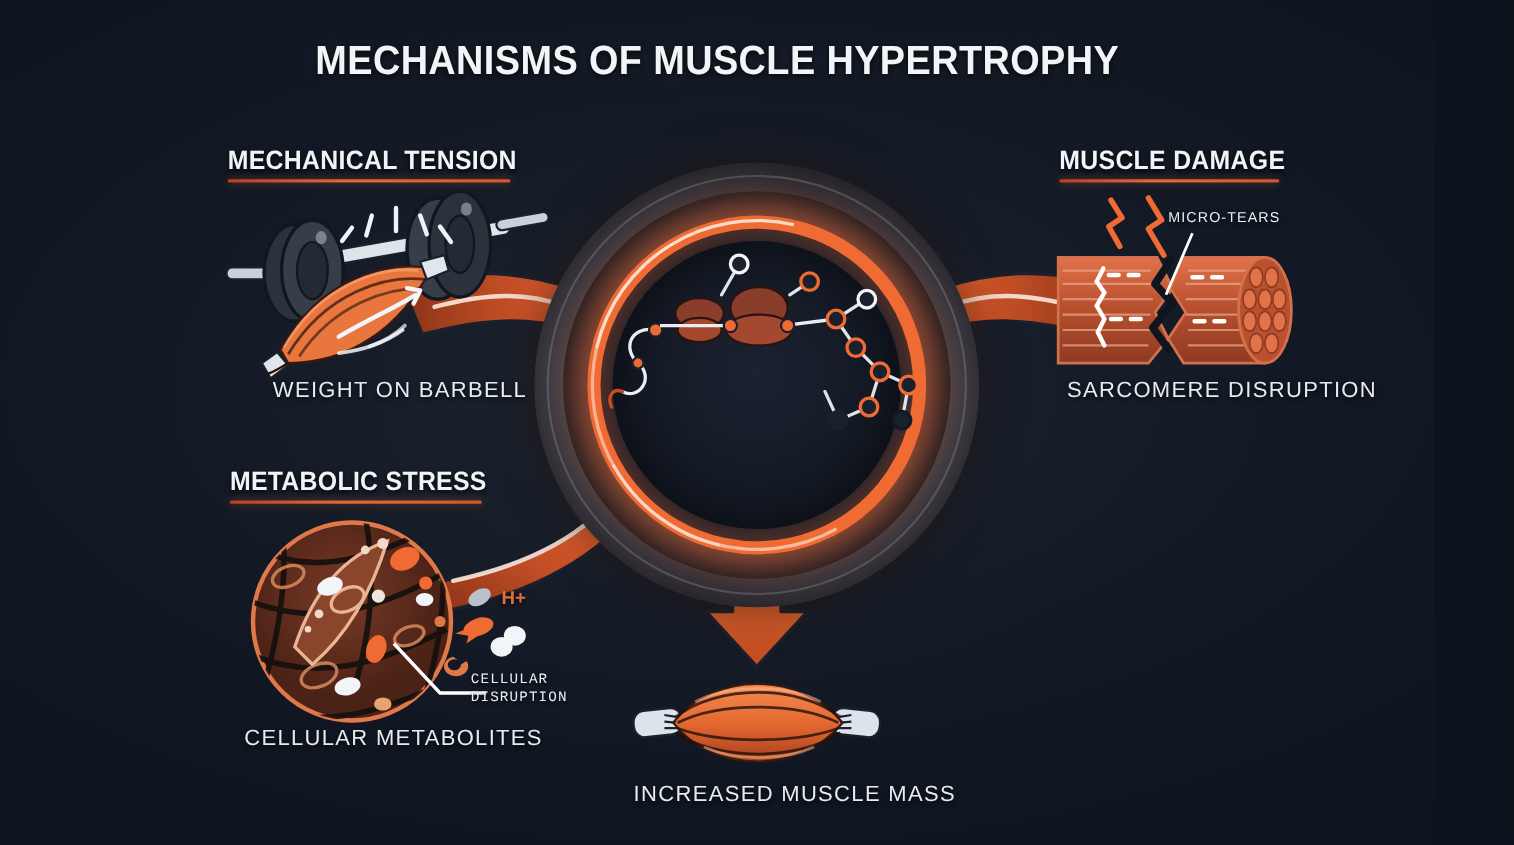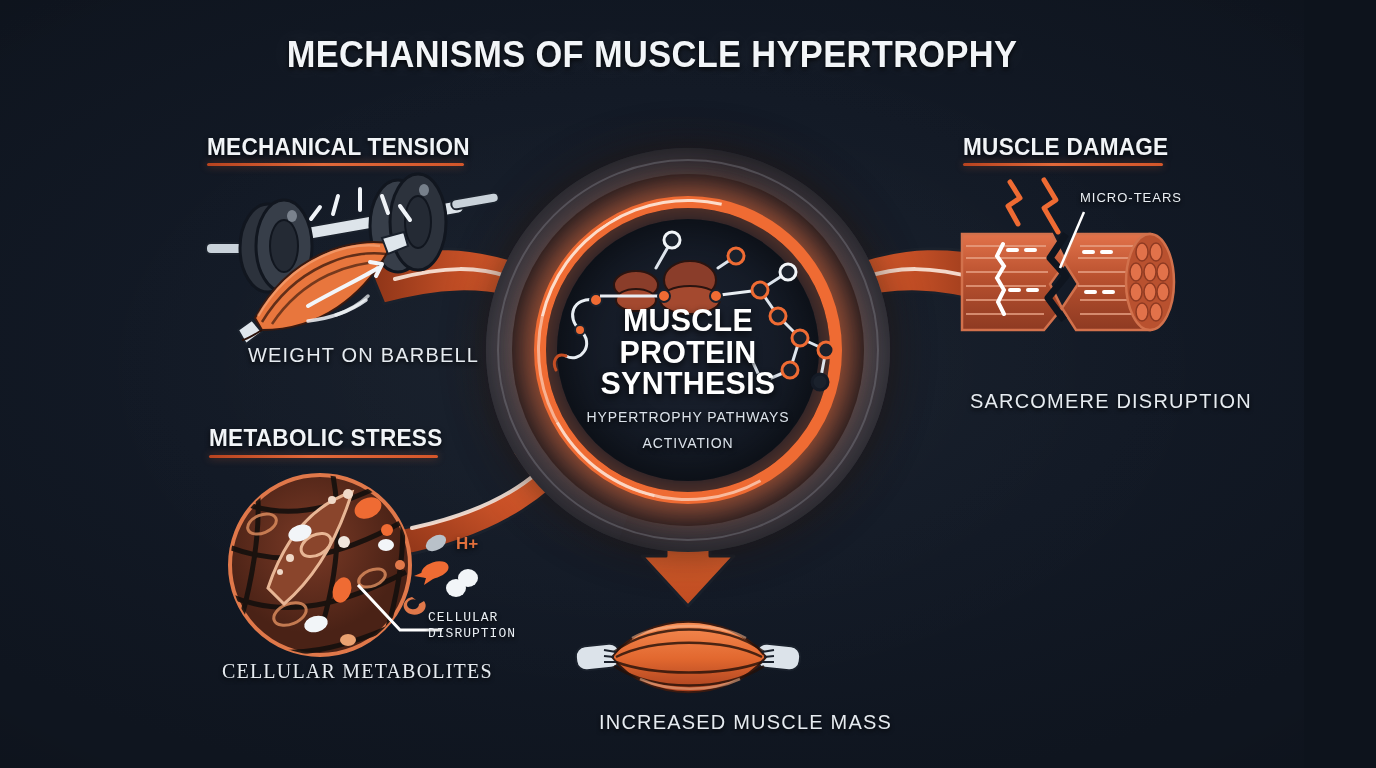--- a/index.html
+++ b/index.html
@@ -155,27 +155,20 @@
       <circle cx="760" cy="290" r="8" fill="#1a212c" stroke="#ef6b33" stroke-width="3"></circle>
       <circle cx="778" cy="316" r="8" fill="#1a212c" stroke="#ef6b33" stroke-width="3"></circle>
       <circle cx="800" cy="338" r="8" fill="#1a212c" stroke="#ef6b33" stroke-width="3"></circle>
       <circle cx="790" cy="370" r="8" fill="#1a212c" stroke="#ef6b33" stroke-width="3"></circle>
       <circle cx="762" cy="382" r="8" fill="#1a212c" stroke="#1a212c" stroke-width="3"></circle>
       <circle cx="826" cy="350" r="8" fill="#1a212c" stroke="#ef6b33" stroke-width="3"></circle>
       <circle cx="820" cy="382" r="8" fill="#1a212c" stroke="#141a25" stroke-width="3"></circle>
     </g>
   </svg>
 
-  <div id="hubtext">
-    <div class="big">MUSCLE</div>
-    <div class="big">PROTEIN</div>
-    <div class="big">SYNTHESIS</div>
-    <div class="sub">HYPERTROPHY PATHWAYS</div>
-    <div class="sub">ACTIVATION</div>
-  </div>
 
   <div class="sechead" style="left:207px;top:133px;">MECHANICAL TENSION</div>
   <div class="secrule" style="left:207px;top:163px;width:257px;"></div>
 
   <svg class="lyr" width="1376" height="768">
     <g>
       <rect x="206" y="243" width="56" height="11" rx="5" fill="#c9d2da" stroke="#1a212c" stroke-width="2"></rect>
       <rect x="275" y="216" width="190" height="13" rx="6" fill="#dde4ea" stroke="#1a212c" stroke-width="2" transform="rotate(-10 370 222)"></rect>
       <rect x="451" y="196" width="48" height="10" rx="5" fill="#c9d2da" stroke="#1a212c" stroke-width="2" transform="rotate(-10 475 201)"></rect>
     </g>
@@ -272,22 +265,22 @@
           <ellipse cx="1156" cy="312" rx="6" ry="9"></ellipse>
       </g>
     </g>
     <g>
       <path d="M1066,234 L1050,258 L1066,276 L1048,298 L1064,320" fill="none" stroke="#0f151f" stroke-width="7" stroke-linejoin="round"></path>
       <path d="M1058,232 L1044,208 L1056,200 L1044,180" fill="none" stroke="#ef6b33" stroke-width="5" stroke-linejoin="round" stroke-linecap="round"></path>
       <path d="M1018,224 L1008,206 L1020,198 L1010,182" fill="none" stroke="#ef6b33" stroke-width="5" stroke-linejoin="round" stroke-linecap="round"></path>
     </g>
     <path d="M1084,212 L1060,268" stroke="#ffffff" stroke-width="2.5"></path>
   </svg>
-  <div class="callout" style="left:1062px;top:190px;margin-left:18px;">MICRO-TEARS</div>
-  <div class="cap" style="left:970px;top:344px;margin-top:46px;">SARCOMERE DISRUPTION</div>
+  <div class="callout" style="left:1062px;top:190px;">MICRO-TEARS</div>
+  <div class="cap" style="left:970px;top:344px;">SARCOMERE DISRUPTION</div>
 
   <div class="sechead" style="left:209px;top:424px;">METABOLIC STRESS</div>
   <div class="secrule" style="left:209px;top:455px;width:229px;"></div>
 
   <svg class="lyr" width="1376" height="768">
     <defs>
       <clipPath id="cellclip">
           <circle cx="320" cy="565" r="90"></circle>
         </clipPath>
       <radialGradient id="cellbg" cx="45%" cy="38%">
@@ -337,21 +330,21 @@
       <ellipse cx="468" cy="578" rx="10" ry="9" fill="#f2f5f8"></ellipse>
       <ellipse cx="456" cy="588" rx="10" ry="9" fill="#f2f5f8"></ellipse>
       <path d="M412,597 a11,9 0 1,0 12,4 l-5,3 a6,5 0 1,1 -3,-4 Z" fill="#e0784a"></path>
     </g>
   </svg>
   <div class="hlabel" style="left:456px;top:534px;">H+</div>
   <div class="callout" style="left:428px;top:610px;font-family:Liberation Mono, monospace;">
     <div>CELLULAR</div>
     <div>DISRUPTION</div>
   </div>
-  <div class="cap" style="left:222px;top:660px;font-family:Liberation Serif, serif;">CELLULAR METABOLITES</div>
+  <div class="cap" style="left:222px;top:660px;">CELLULAR METABOLITES</div>
 
   <svg class="lyr" width="1376" height="768">
     <defs>
       <linearGradient id="mg" x1="0" y1="0" x2="0" y2="1">
         <stop offset="0%" stop-color="#f58b52"></stop>
           <stop offset="52%" stop-color="#e2682f"></stop>
         <stop offset="100%" stop-color="#a8401f"></stop>
       </linearGradient>
     </defs>
     <g>
@@ -369,14 +362,14 @@
     </g>
     <g stroke="#f9c19c" stroke-width="2.5" fill="none" opacity=".5">
       <path d="M632,638 C662,622 716,622 746,638"></path>
       <path d="M640,679 C668,692 712,692 740,679"></path>
     </g>
     <g stroke="#1a212c" stroke-width="2" fill="none">
       <path d="M604,650 L616,652 M604,656 L614,657 M604,662 L616,662"></path>
       <path d="M774,650 L762,652 M774,656 L764,657 M774,662 L762,662"></path>
     </g>
   </svg>
-  <div class="cap" style="left:599px;top:711px;text-align:right;">INCREASED MUSCLE MASS</div>
+  <div class="cap" style="left:576px;top:711px;text-align:right;">INCREASED MUSCLE MASS</div>
 </div>
 
 </body></html>

